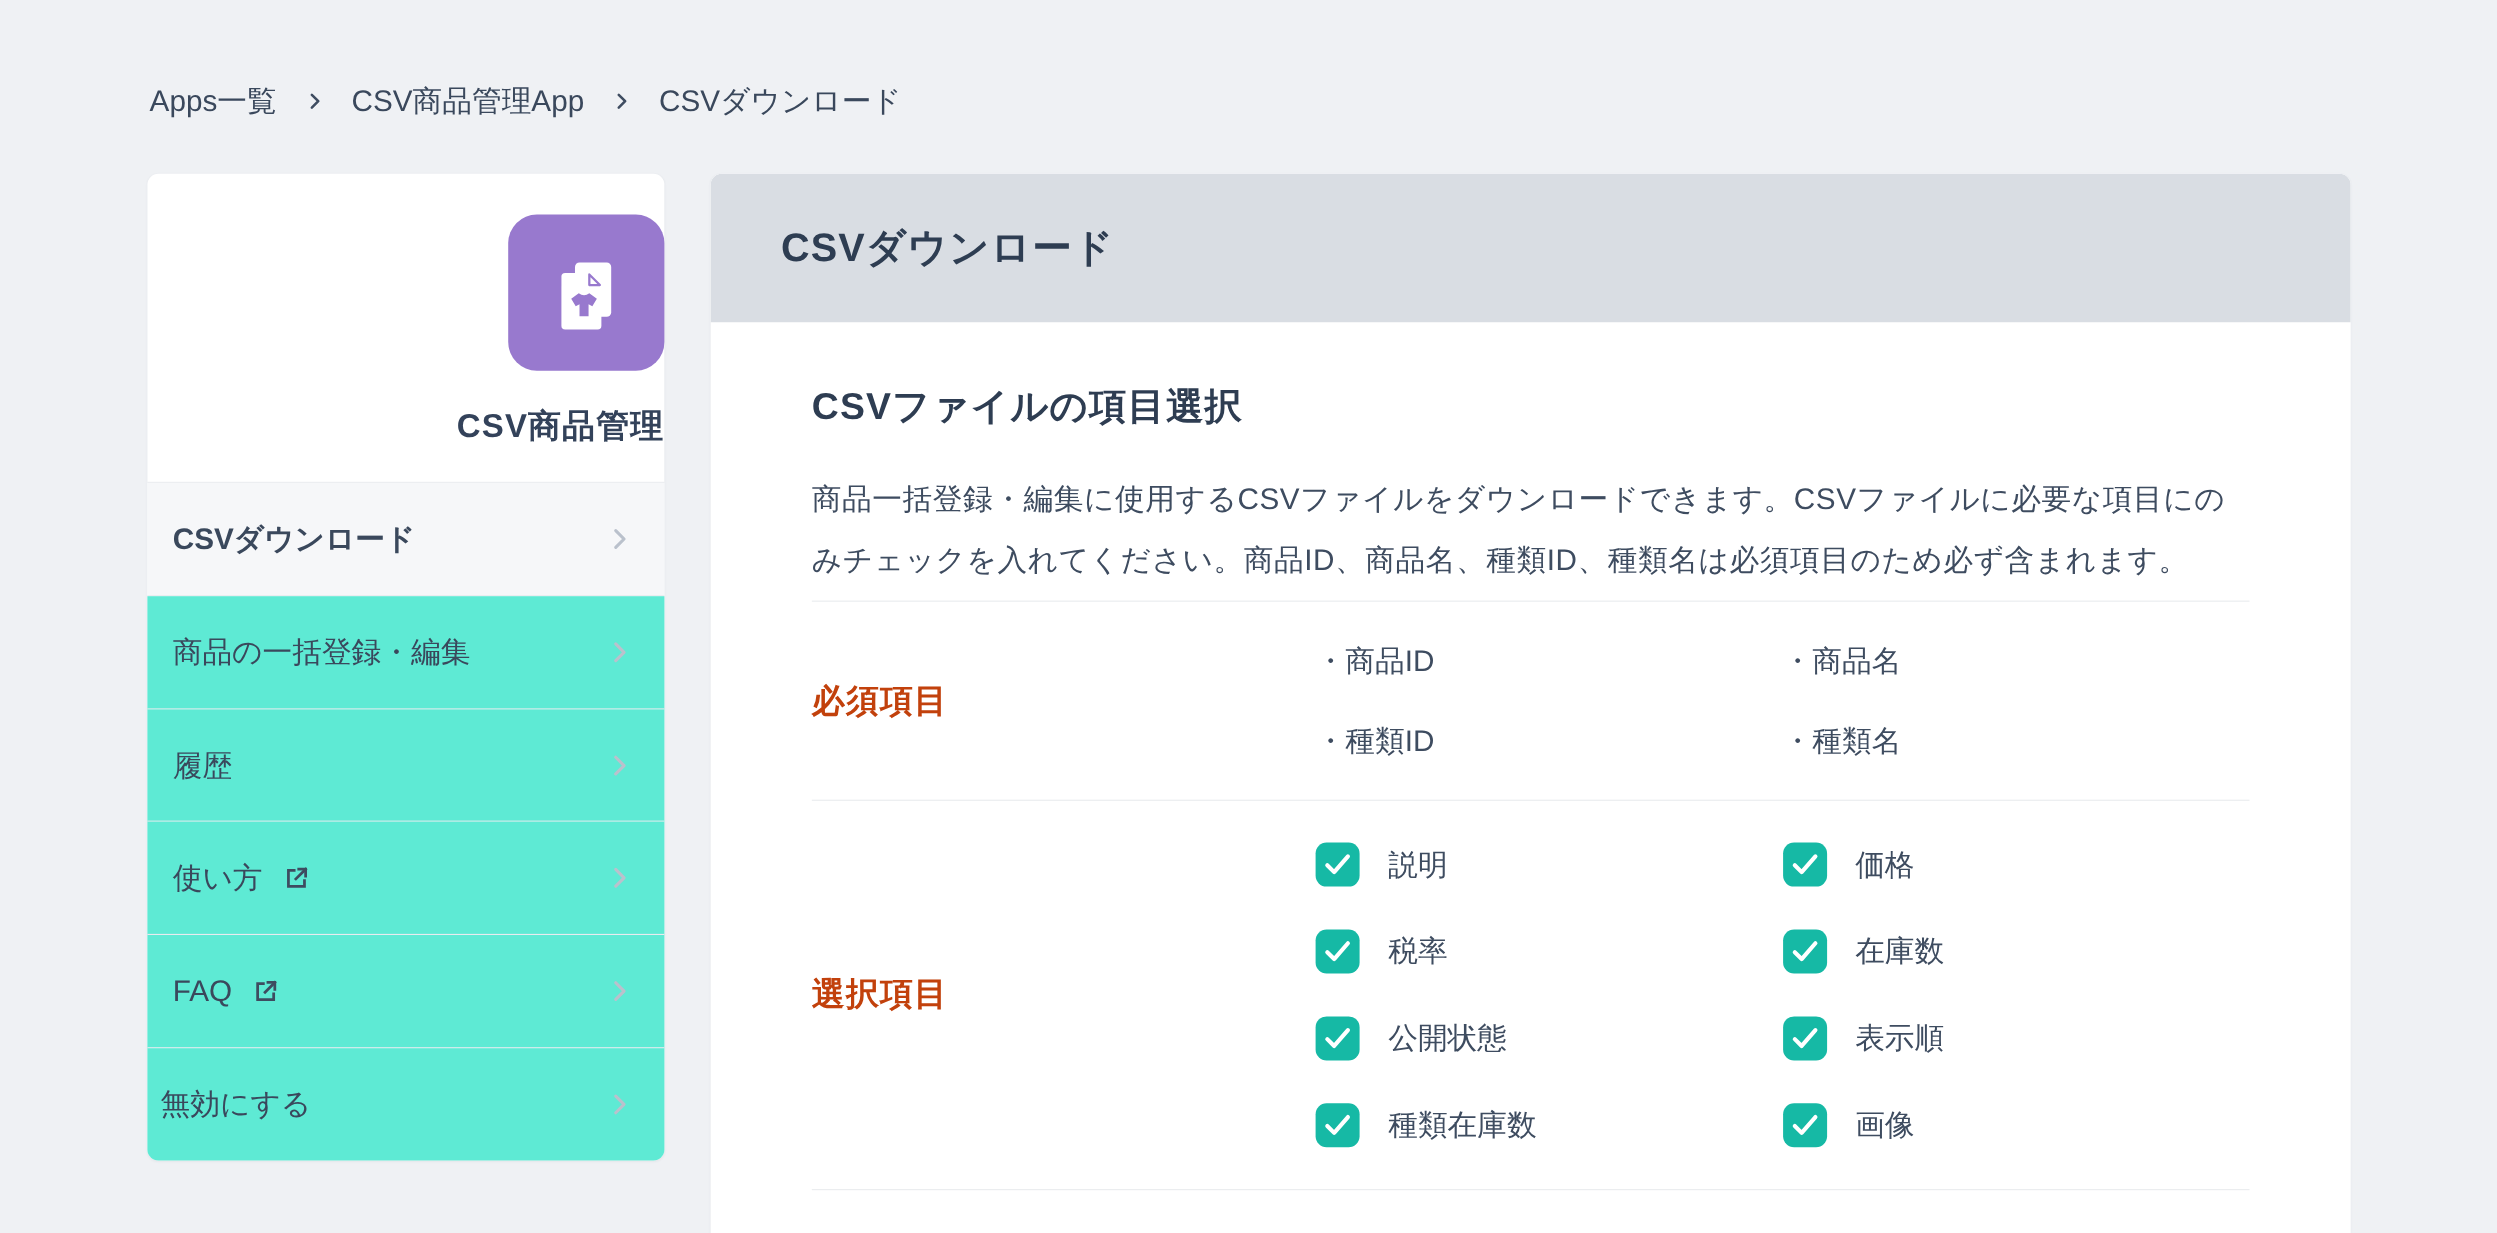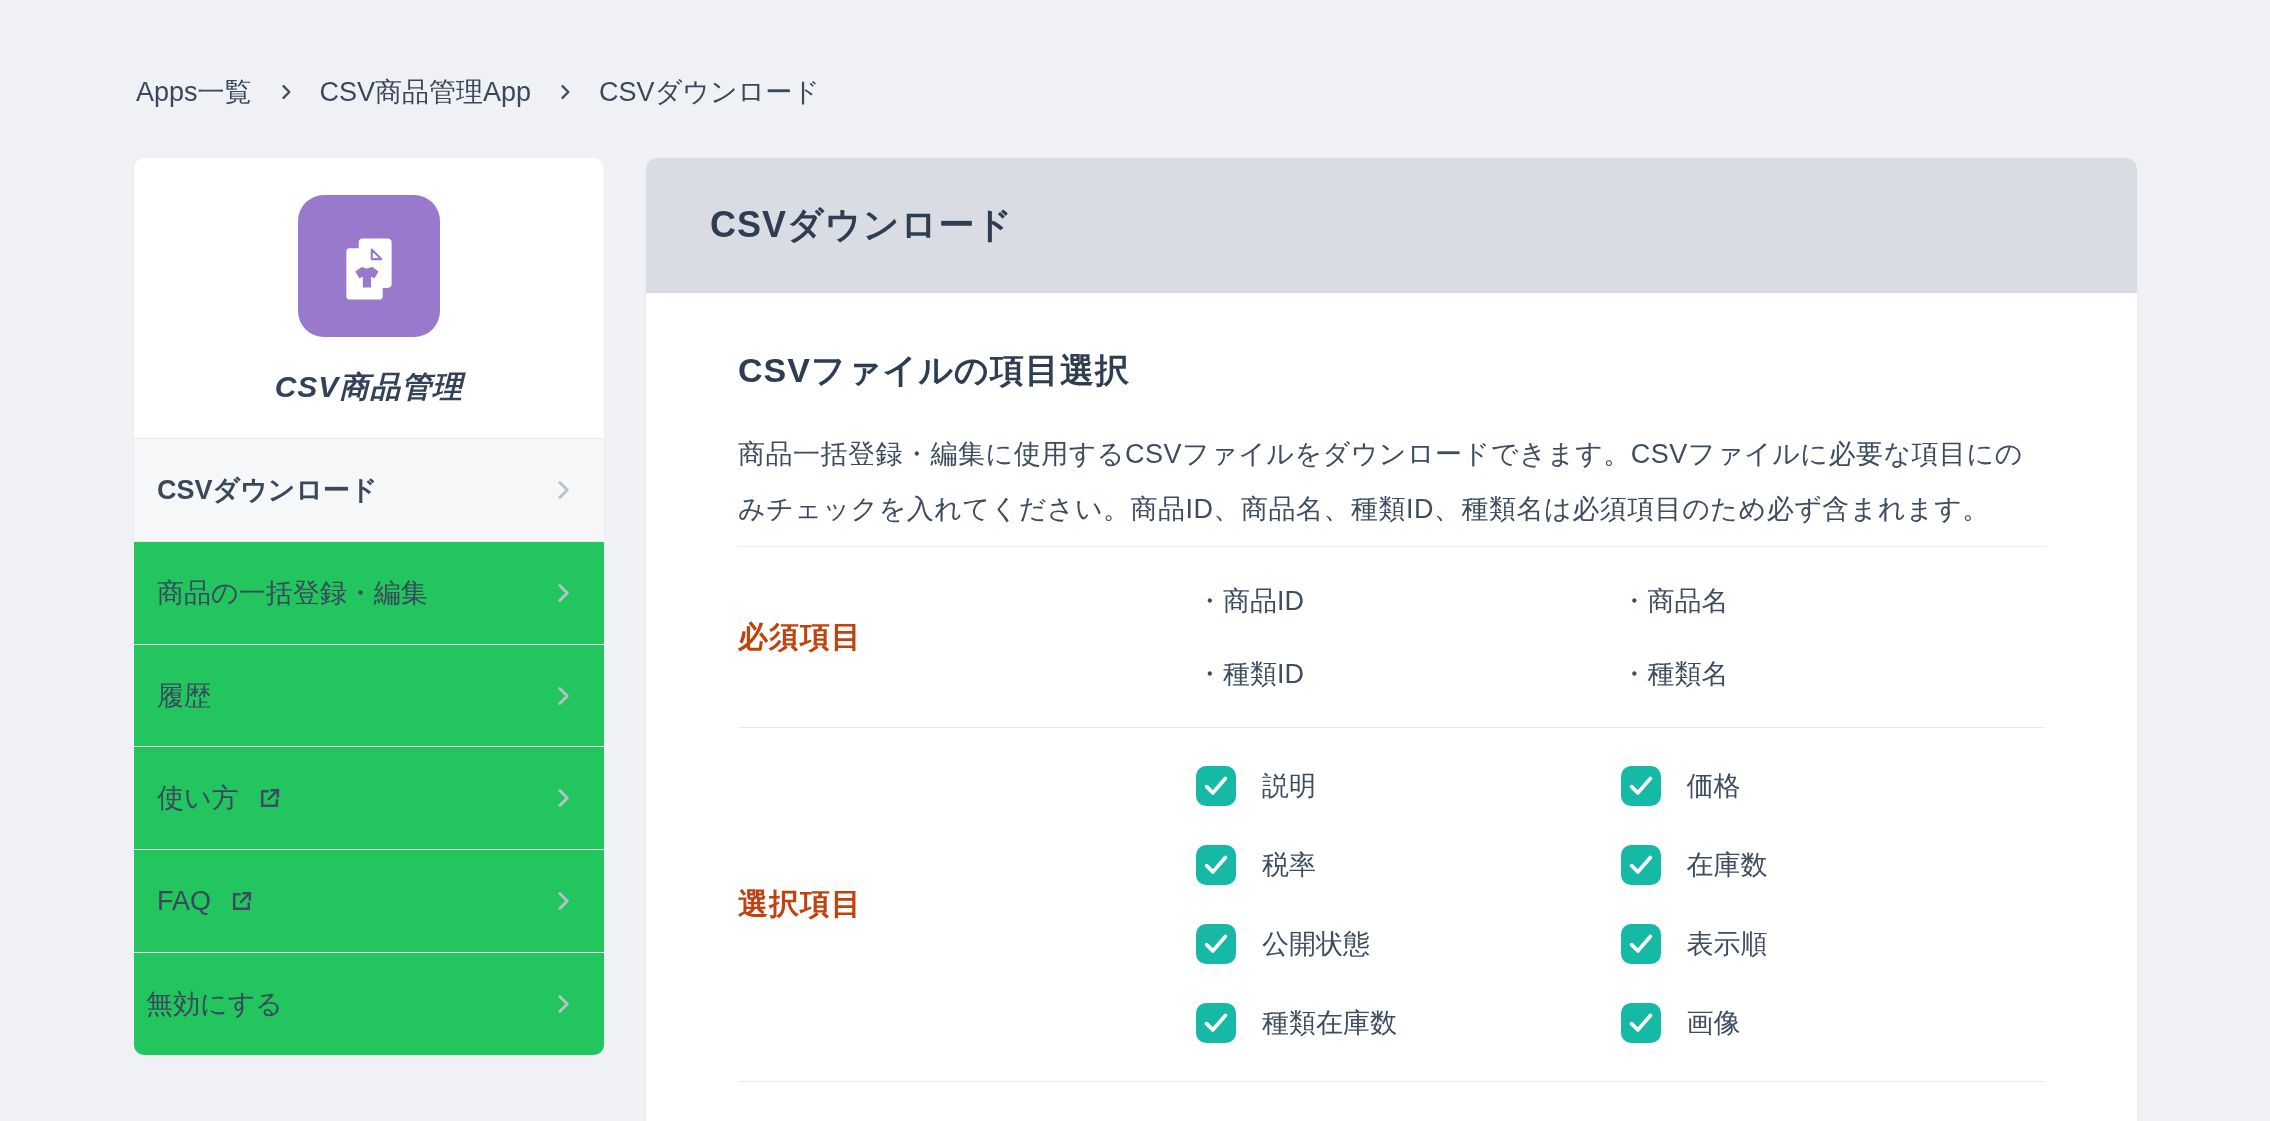--- a/index.html
+++ b/index.html
@@ -25,35 +25,35 @@
   
   .card {
     position:absolute; background:#fff; border-radius:10px;
     box-shadow: 0 1px 2px rgba(40,50,70,0.05);
   }
 
   
   .sidebar { left:134px; top:158px; width:470px; height:897px; display:flex; flex-direction:column; }
   .sidebar-head {
     height:281px; flex:none; border-bottom:1px solid #e9ebef;
-    display:flex; flex-direction:column; align-items:center;font-style:italic;
+    display:flex; flex-direction:column; align-items:flex-end;
   }
   .app-tile {
     margin-top:37px; width:142px; height:142px; border-radius:26px;
     background:#9879ce; display:flex; align-items:center; justify-content:center;
   }
   .app-tile svg { width:96px; height:96px; }
   .app-name {
     margin-top:30px; font-size:30px; font-weight:bold; color:#33425a; letter-spacing:1px;
   }
   .sidebar-menu { flex:1; display:flex; flex-direction:column; }
   .menu-item {
     flex:1; display:flex; align-items:center; justify-content:space-between;
     padding:0 28px 0 23px; border-bottom:1px solid #e9ebef;
-    font-size:27px; color:#3a485c; cursor:pointer; background:#22c55e;
+    font-size:27px; color:#3a485c; cursor:pointer; background:#5eead4;
   }
   .menu-item:last-child { border-bottom:none; border-radius:0 0 10px 10px;padding-left:12px; }
   .menu-item.active { background:#f6f7f9; font-weight:bold; }
   .menu-left { display:flex; align-items:center; gap:18px; }
   .menu-chevron { color:#bac1cc; display:flex; }
   .menu-chevron svg { width:26px; height:26px; }
   .ext-icon { display:flex; color:#3e4c60; }
   .ext-icon svg { width:25px; height:25px; }
 
   

